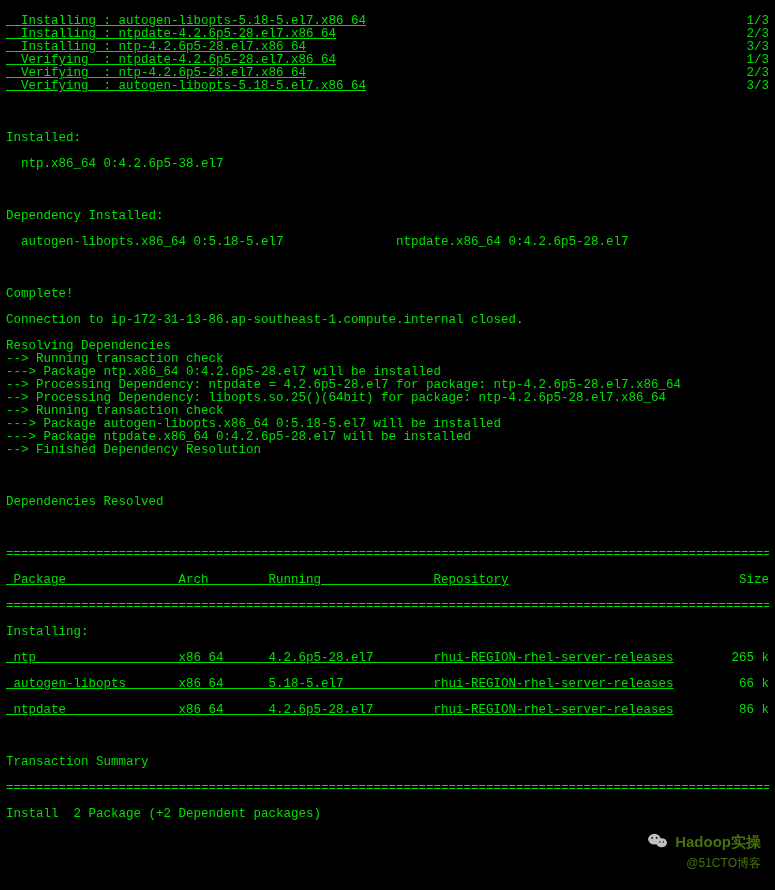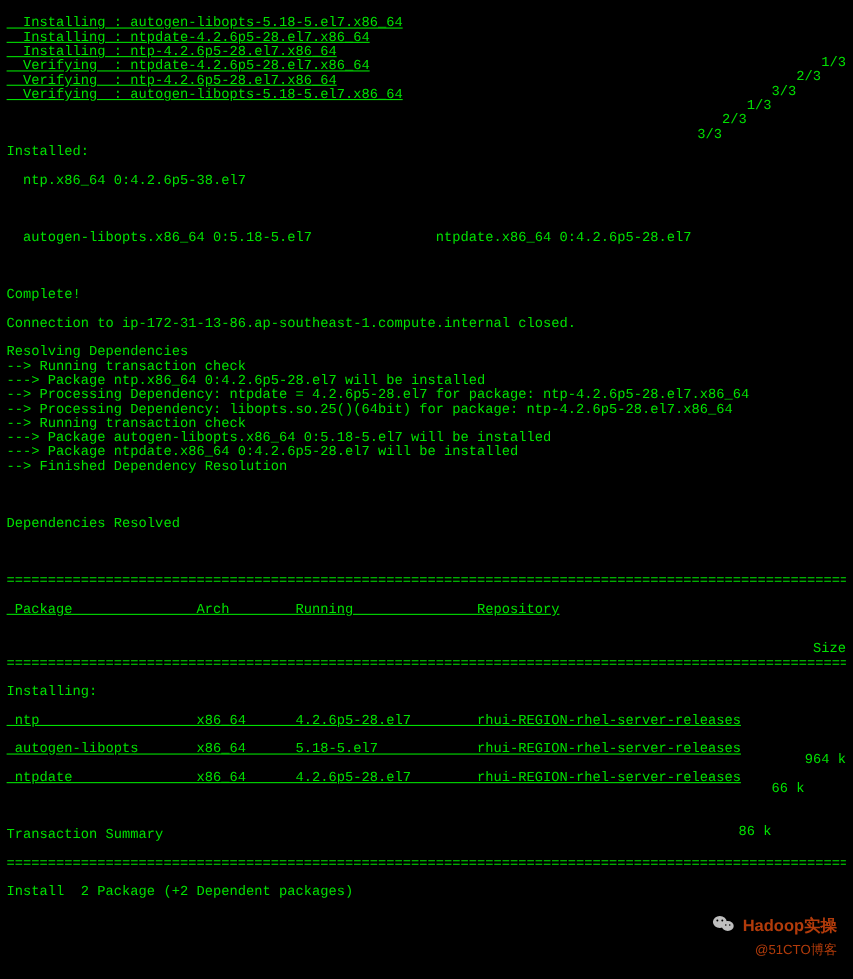--- a/index.html
+++ b/index.html
@@ -17,33 +17,33 @@
     color: #00e000;
     white-space: pre;
     padding: 2px 6px;
     letter-spacing: 0px;
   }
   .line {
     display: block;
     height: 13px;
   }
   .line .left { display: inline; text-decoration: underline; }
-  .line .right { float: right; margin-top: 36px; }
+  .line .right { float: right; }
   .rule {
     color: #00e000;
     overflow: hidden;
     height: 13px;
     width: 100%;
   }
   .watermark {
     position: absolute;
     right: 14px;
     bottom: 18px;
     text-align: right;
-    color: #c2410c;
+    color: #4d7c0f;
     font-family: sans-serif;
     font-weight: 600;
     font-size: 15px;
     line-height: 18px;
     opacity: 0.92;
     pointer-events: none;
   }
   .watermark .sub { font-size: 12px; font-weight: 500; }
   .watermark-icon {
     display: inline-block;
@@ -53,33 +53,34 @@
 </style>
 </head>
 <body>
 
 <div class="terminal">
 <div id="top-txn"><span class="line"><span class="left">  Installing : autogen-libopts-5.18-5.el7.x86_64</span><span class="right">1/3</span></span><span class="line"><span class="left">  Installing : ntpdate-4.2.6p5-28.el7.x86_64</span><span class="right">2/3</span></span><span class="line"><span class="left">  Installing : ntp-4.2.6p5-28.el7.x86_64</span><span class="right">3/3</span></span><span class="line"><span class="left">  Verifying  : ntpdate-4.2.6p5-28.el7.x86_64</span><span class="right">1/3</span></span><span class="line"><span class="left">  Verifying  : ntp-4.2.6p5-28.el7.x86_64</span><span class="right">2/3</span></span><span class="line"><span class="left">  Verifying  : autogen-libopts-5.18-5.el7.x86_64</span><span class="right">3/3</span></span></div>
 <span class="line"></span>
 <span class="line">Installed:</span>
 <span class="line">  ntp.x86_64 0:4.2.6p5-38.el7</span>
 <span class="line"></span>
+<span class="line">Dependency Installed:</span>
 <span class="line">  autogen-libopts.x86_64 0:5.18-5.el7               ntpdate.x86_64 0:4.2.6p5-28.el7</span>
 <span class="line"></span>
 <span class="line">Complete!</span>
 <span class="line">Connection to ip-172-31-13-86.ap-southeast-1.compute.internal closed.</span>
 <div id="resolve"><span class="line">Resolving Dependencies</span><span class="line">--&gt; Running transaction check</span><span class="line">---&gt; Package ntp.x86_64 0:4.2.6p5-28.el7 will be installed</span><span class="line">--&gt; Processing Dependency: ntpdate = 4.2.6p5-28.el7 for package: ntp-4.2.6p5-28.el7.x86_64</span><span class="line">--&gt; Processing Dependency: libopts.so.25()(64bit) for package: ntp-4.2.6p5-28.el7.x86_64</span><span class="line">--&gt; Running transaction check</span><span class="line">---&gt; Package autogen-libopts.x86_64 0:5.18-5.el7 will be installed</span><span class="line">---&gt; Package ntpdate.x86_64 0:4.2.6p5-28.el7 will be installed</span><span class="line">--&gt; Finished Dependency Resolution</span></div>
 <span class="line"></span>
 <span class="line">Dependencies Resolved</span>
 <span class="line"></span>
 <span class="line rule">================================================================================================================</span>
 <span class="line" id="table-header"><span class="left"> Package               Arch        Running               Repository</span><span class="right">Size</span></span>
 <span class="line rule">================================================================================================================</span>
 <span class="line">Installing:</span>
-<span class="line" id="row0"><span class="left"> ntp                   x86_64      4.2.6p5-28.el7        rhui-REGION-rhel-server-releases</span><span class="right">964 k</span></span>
+<span class="line" id="row0"><span class="left"> ntp                   x86_64      4.2.6p5-28.el7        rhui-REGION-rhel-server-releases</span><span class="right">265 k</span></span>
 <span class="line" id="row1"><span class="left"> autogen-libopts       x86_64      5.18-5.el7            rhui-REGION-rhel-server-releases</span><span class="right">66 k</span></span>
 <span class="line" id="row2"><span class="left"> ntpdate               x86_64      4.2.6p5-28.el7        rhui-REGION-rhel-server-releases</span><span class="right">86 k</span></span>
 <span class="line"></span>
 <span class="line">Transaction Summary</span>
 <span class="line rule">================================================================================================================</span>
 <span class="line">Install  2 Package (+2 Dependent packages)</span>
 <span class="line"></span>
 
 
 

